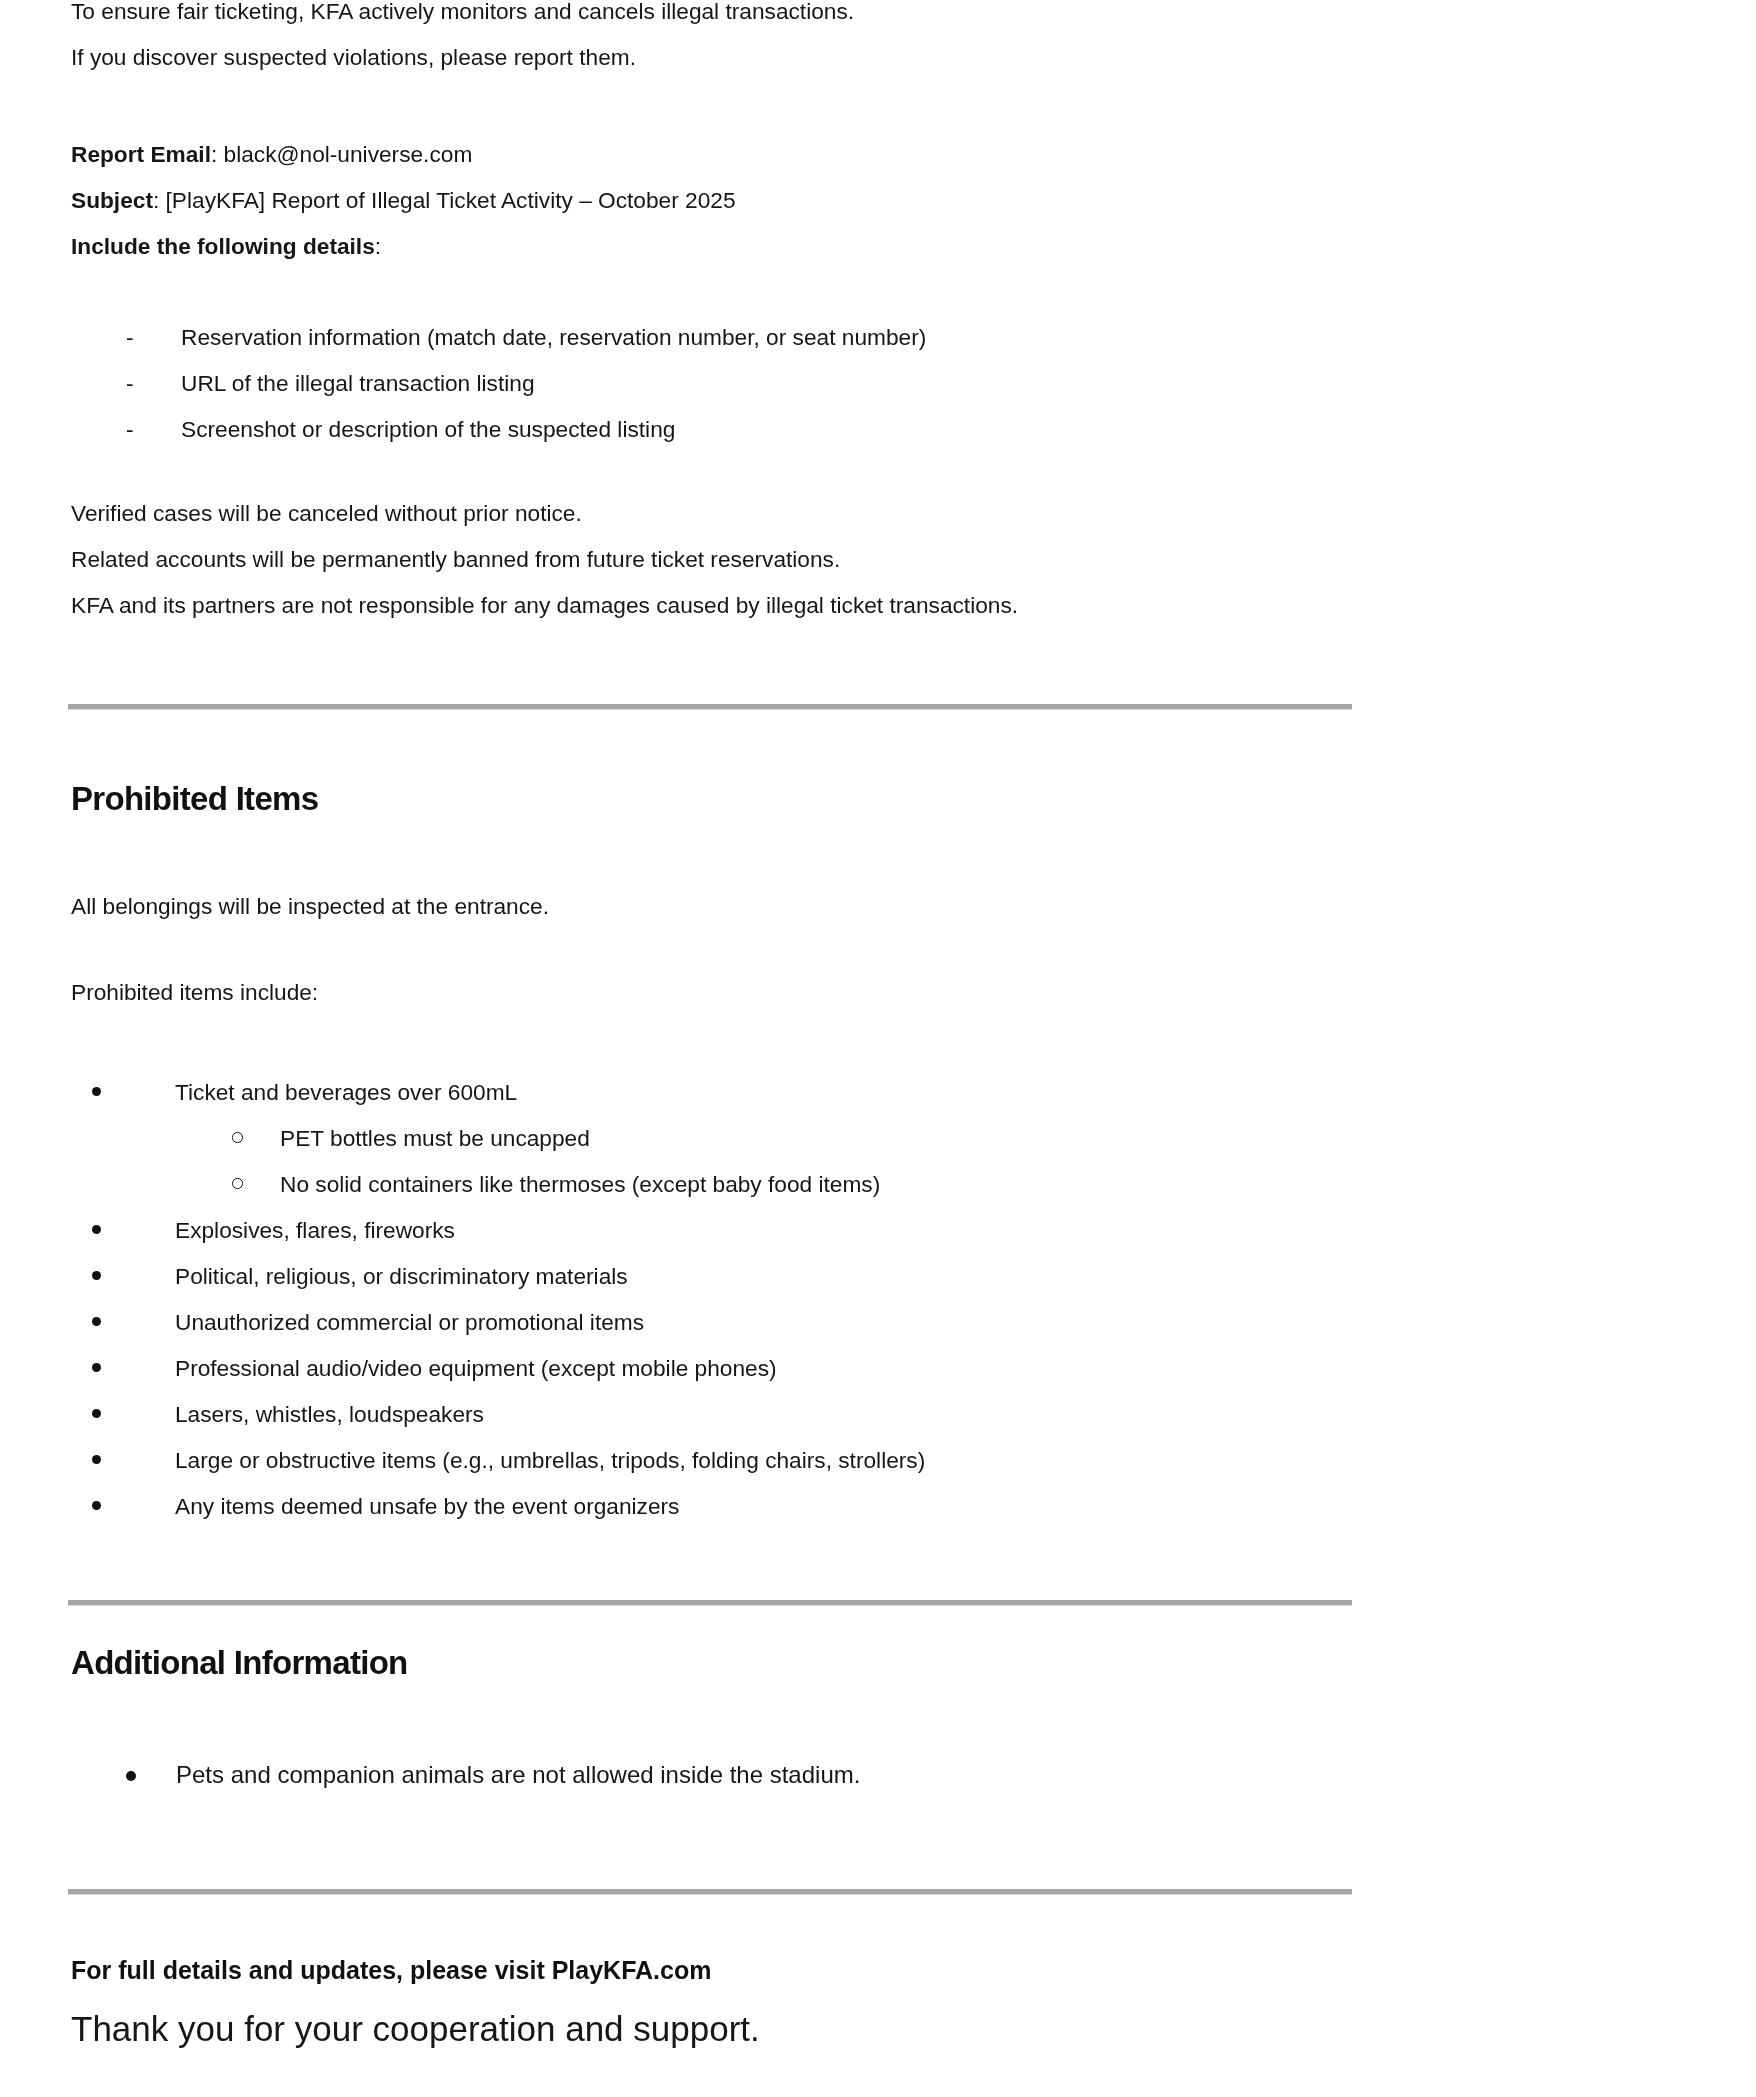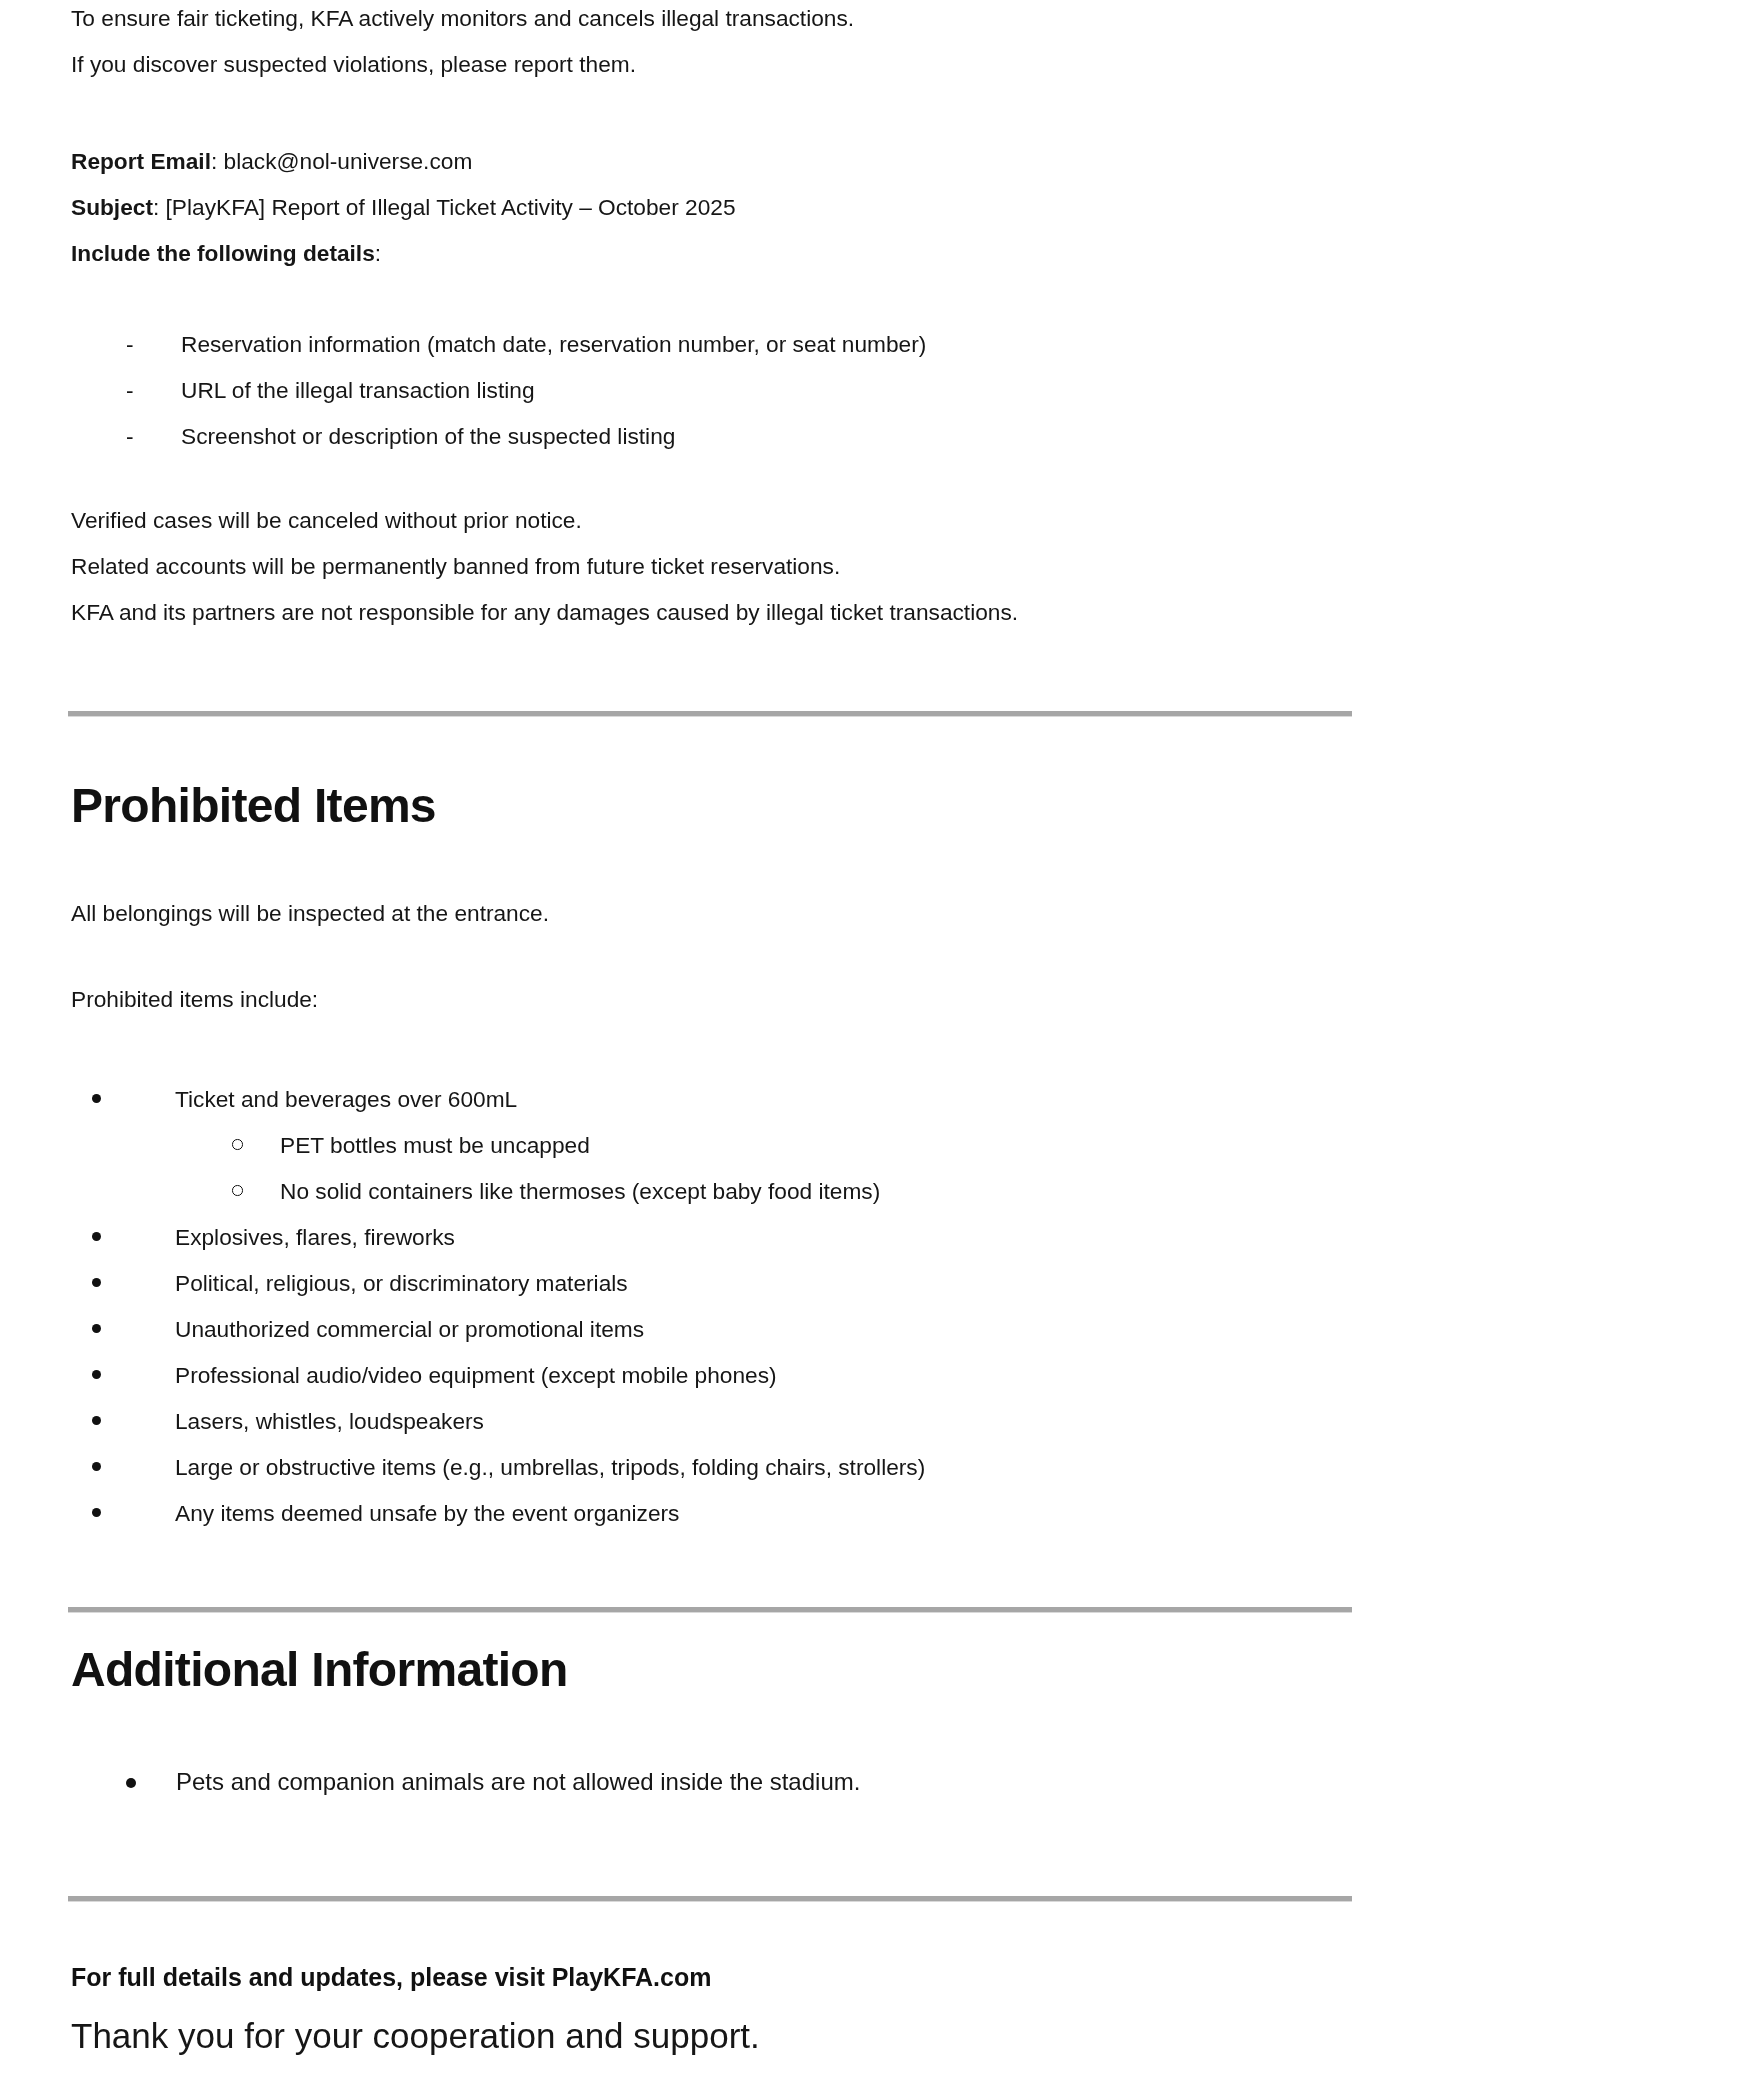--- a/index.html
+++ b/index.html
@@ -5,21 +5,21 @@
   html, body {
     margin: 0;
     padding: 0;
     background: #ffffff;
   }
   .page {
     position: relative;
     width: 1392px;
     height: 2097px;
     box-sizing: border-box;
-    padding: 8px 40px 0 71px;
+    padding: 1px 40px 0 71px;
     background: #ffffff;
     color: #161616;
     font-family: "Liberation Sans", "DejaVu Sans", sans-serif;
     font-size: 22.7px;
     line-height: 46px;
     overflow: hidden;
   }
   .line { white-space: nowrap; }
   .b { font-weight: bold; margin-top: 40px; }
 
@@ -34,21 +34,21 @@
     border-bottom: 0.7px solid #d9d9d9;
     margin-left: -3.5px;
     margin-right: 0;
   }
   .divider-1 { margin-top: 76px; }
   .divider-2 { margin-top: 71px; }
   .divider-3 { margin-top: 86px; }
 
   h1 {
     margin: 0;
-    font-size: 48px;
+    font-size: 33px;
     line-height: 50px;
     letter-spacing: -0.7px;
     font-weight: bold;
     color: #111111;
     white-space: nowrap;
   }
   .h-prohibited { margin-top: 64px; }
   .h-additional { margin-top: 32px; }
 
   .p-all-belongings { margin-top: 59px; }

